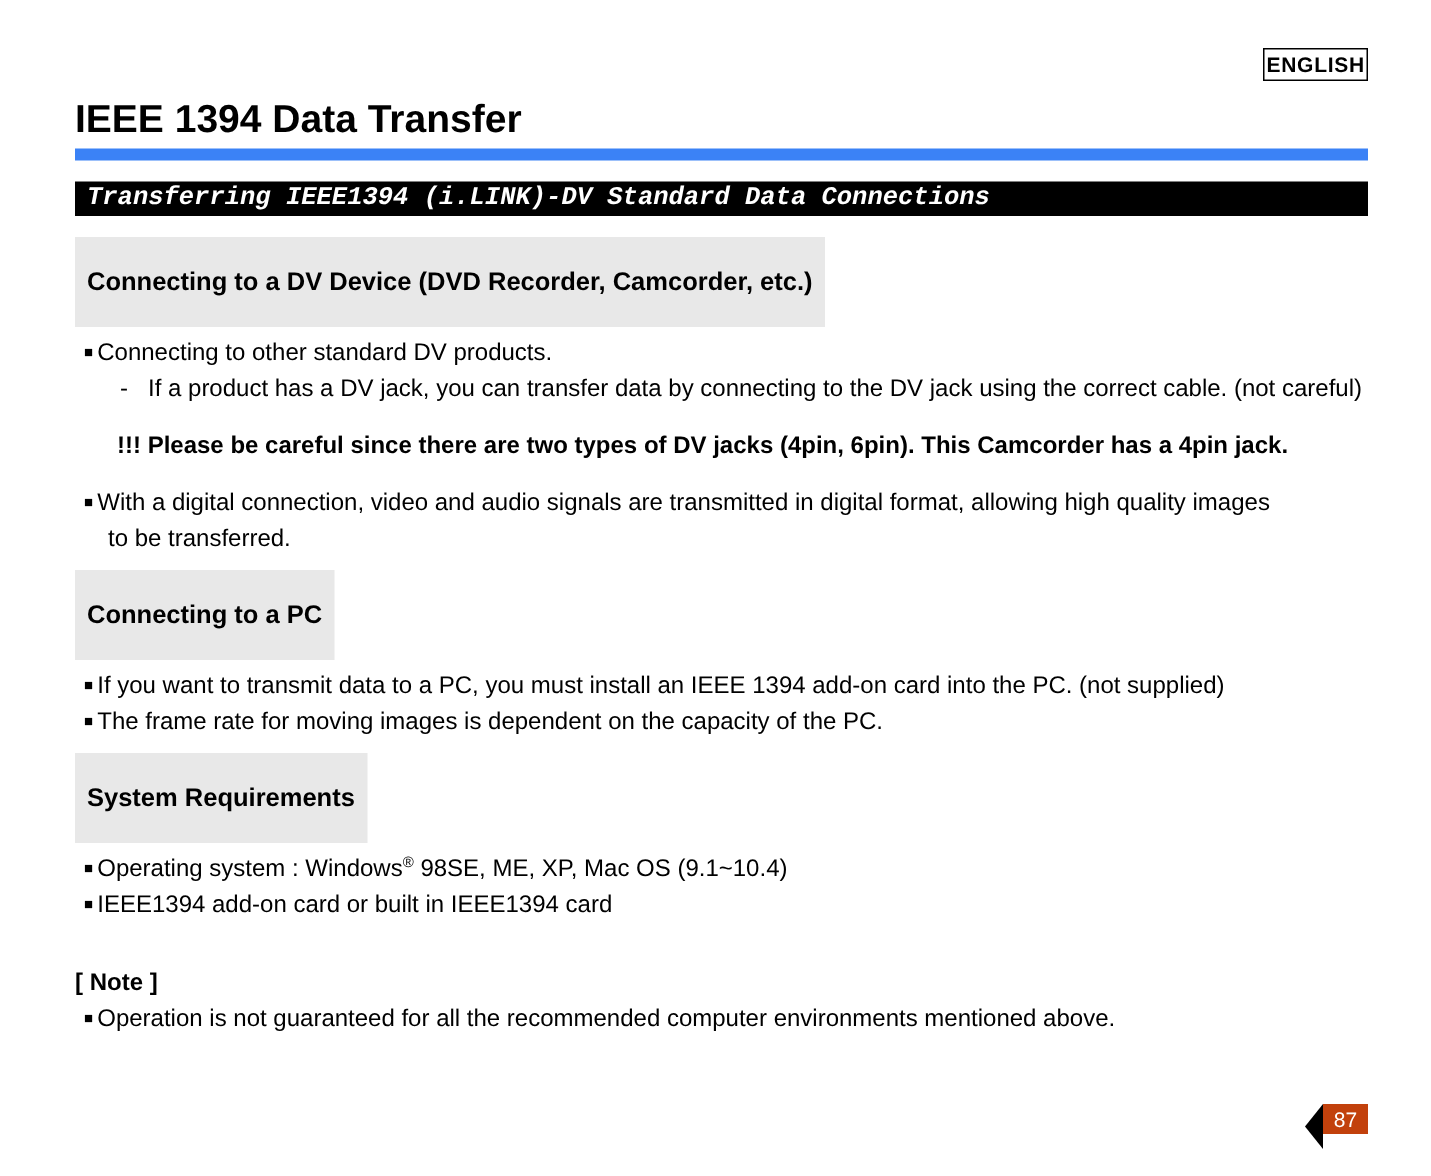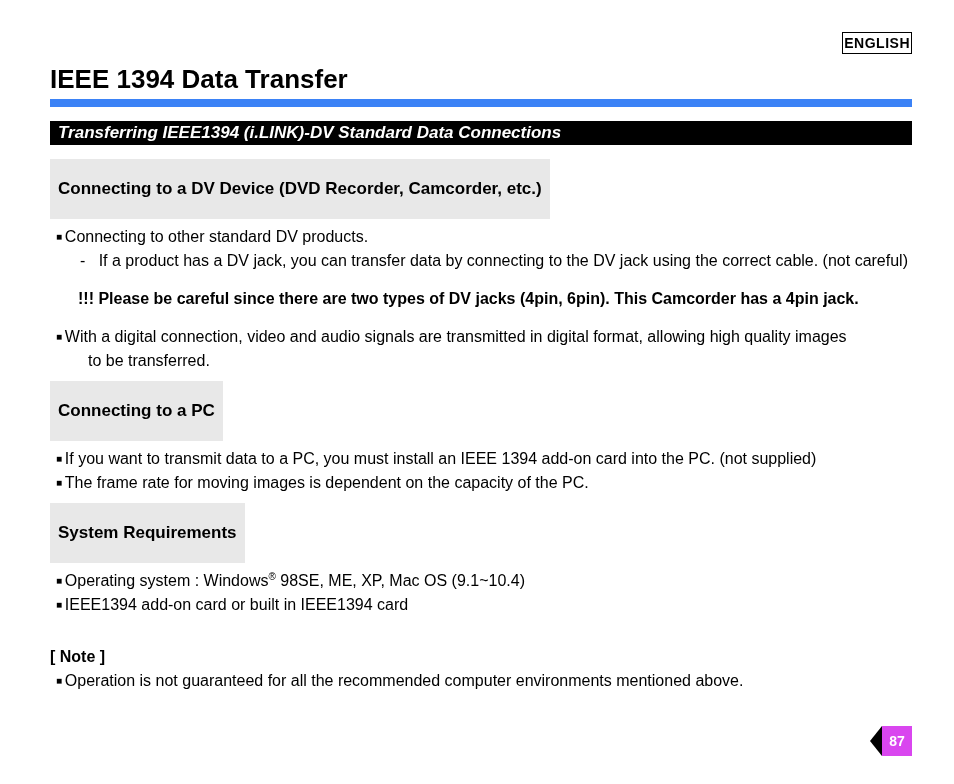--- a/index.html
+++ b/index.html
@@ -1,48 +1,48 @@
 <!DOCTYPE html>
 <html><head>
   <meta charset="utf-8">
   <style>
     * { margin: 0; padding: 0; box-sizing: border-box; }
     body { font-family: Arial, Helvetica, sans-serif; background: #fff; color: #000; width: 954px; height: 784px; position: relative; padding: 32px 42px 24px 50px; }
     .lang-box { position: absolute; top: 32px; right: 42px; border: 1.5px solid #000; padding: 2px 1px; font-weight: bold; font-size: 14px; letter-spacing: 0.5px; }
     .title { font-size: 26px; font-weight: bold; margin-top: 32px; border-bottom: 8px solid #3b82f6; padding-bottom: 4px; margin-bottom: 14px; }
-    .black-bar { background: #000; color: #fff; font-weight: bold; font-style: italic; padding: 2px 8px; font-size: 17px; font-family: Liberation Sans, sans-serif; margin-bottom: 6px; }
+    .black-bar { background: #000; color: #fff; font-weight: bold; font-style: italic; padding: 2px 8px; font-size: 17px; font-family: Liberation Mono, monospace; margin-bottom: 6px; }
     .sub-head { display: inline-block; background: #e8e8e8; font-weight: bold; font-size: 17px; padding: 20px 8px; margin-bottom: 6px; margin-top: 8px; }
     .content { font-size: 16px; line-height: 1.5; }
     .bul { margin-left: 22px; text-indent: -16px; }
     .bul::before { content: "■ "; font-size: 10px; vertical-align: 2px; }
     .dash { margin-left: 44px; text-indent: -14px; }
     .dash::before { content: "-   "; white-space: pre; }
     .warn { margin-left: 28px; font-weight: bold; margin-top: 14px; margin-bottom: 14px; }
     .note-head { font-weight: bold; margin-top: 28px; }
     .reg { font-size: 10px; vertical-align: super; }
-    .page-num { position: absolute; bottom: 28px; right: 42px; width: 30px; height: 30px; background: #d946ef; color: #fff; display: flex; align-items: center; justify-content: center; font-weight: bold; font-size: 14px; }
+    .page-num { position: absolute; bottom: 28px; right: 42px; width: 30px; height: 20px; background: #c2410c; color: #fff; display: flex; align-items: center; justify-content: center; font-weight: normal; font-size: 14px; }
     .page-num::before { content: ""; position: absolute; left: -12px; top: 0; border-top: 15px solid transparent; border-bottom: 15px solid transparent; border-right: 12px solid #000; }
   </style>
 </head>
 <body>
 
 
 
 <div class="lang-box">ENGLISH</div>
 
 <h1 class="title">IEEE 1394 Data Transfer</h1>
 
 <div class="black-bar">Transferring IEEE1394 (i.LINK)-DV Standard Data Connections</div>
 
 <div class="sub-head">Connecting to a DV Device (DVD Recorder, Camcorder, etc.)</div>
 <div class="content">
   <div class="bul">Connecting to other standard DV products.</div>
   <div class="dash">If a product has a DV jack, you can transfer data by connecting to the DV jack using the correct cable. (not careful)</div>
   <div class="warn">!!! Please be careful since there are two types of DV jacks (4pin, 6pin). This Camcorder has a 4pin jack.</div>
-  <div class="bul"><span>With a digital connection, video and audio signals are transmitted in digital format, allowing high quality images</span><br><span style="margin-left:16px">to be transferred.</span></div>
+  <div class="bul"><span>With a digital connection, video and audio signals are transmitted in digital format, allowing high quality images</span><br><span style="margin-left:0">to be transferred.</span></div>
 </div>
 
 <div class="sub-head">Connecting to a PC</div>
 <div class="content">
   <div class="bul">If you want to transmit data to a PC, you must install an IEEE 1394 add-on card into the PC. (not supplied)</div>
   <div class="bul">The frame rate for moving images is dependent on the capacity of the PC.</div>
 </div>
 
 <div class="sub-head">System Requirements</div>
 <div class="content">

